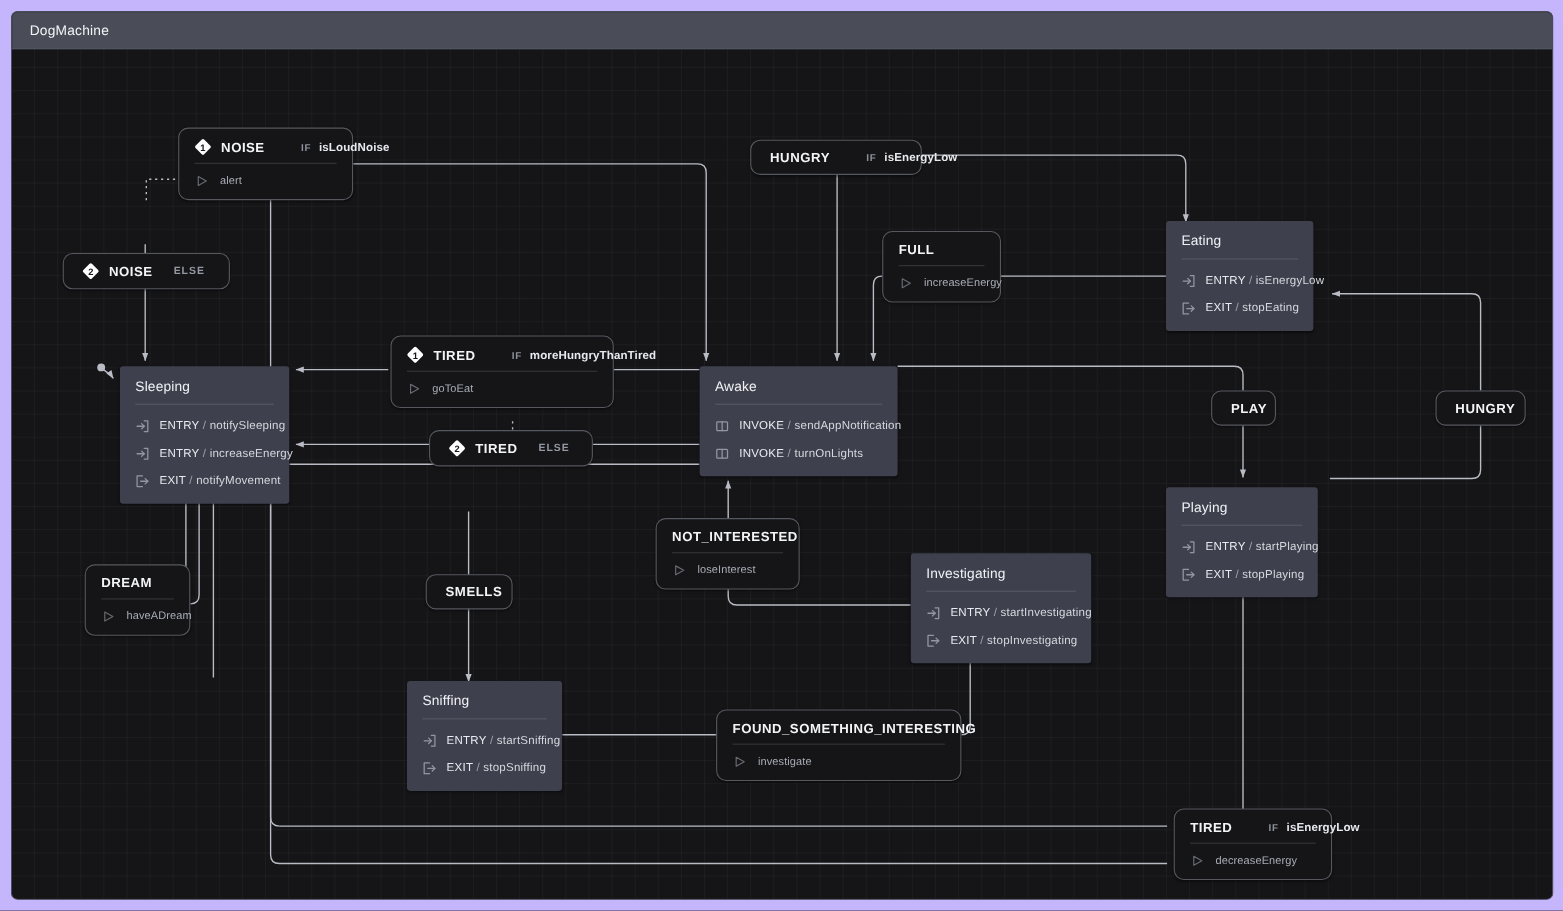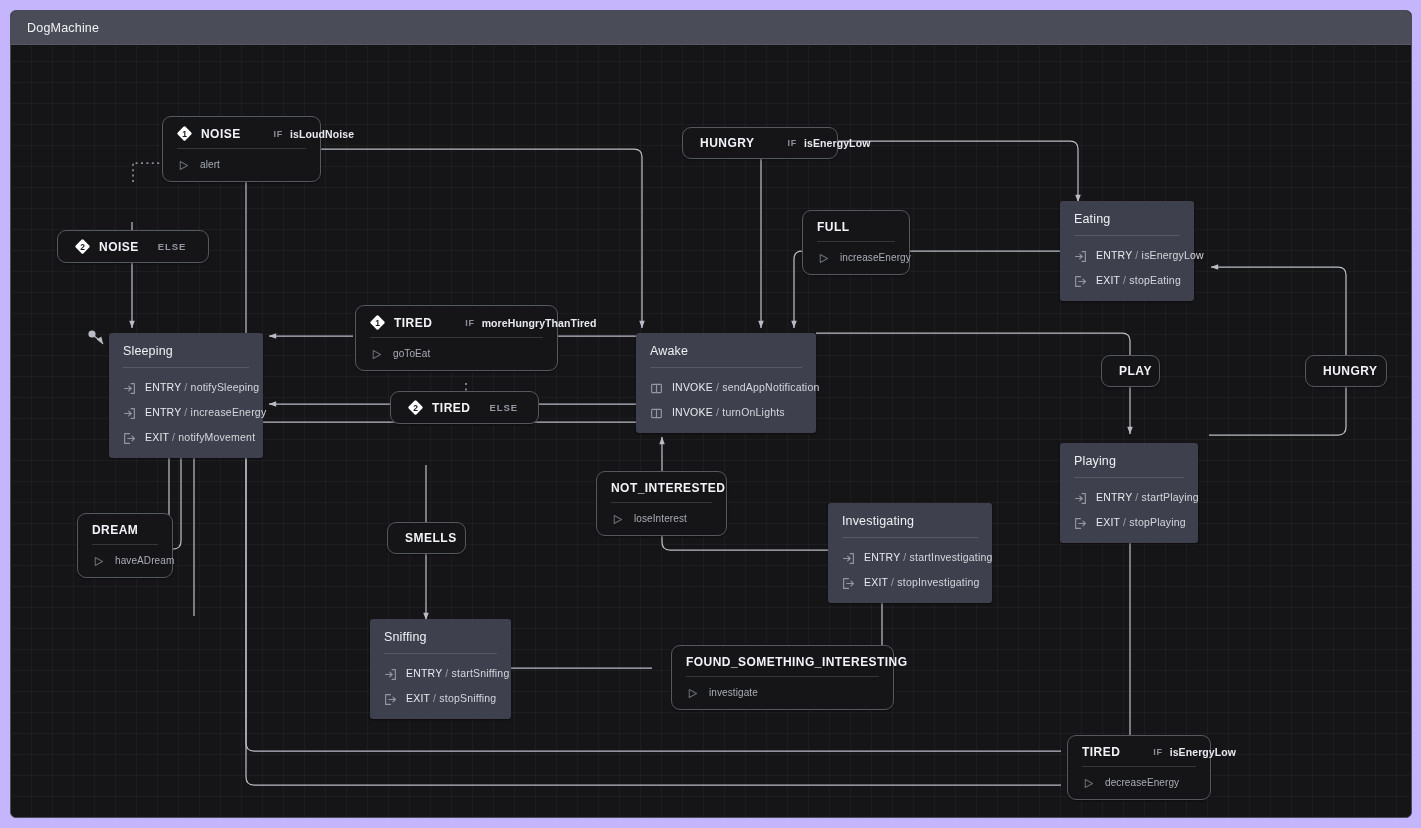--- a/index.html
+++ b/index.html
@@ -485,21 +485,21 @@
           <span class="e-name">PLAY</span>
         </div>
       </div>
 
       <div class="node evt pill-only" style="left:1294px;top:310px;width:82px;">
         <div class="e-head">
           <span class="e-name">HUNGRY</span>
         </div>
       </div>
 
-      <div class="node evt has-body" style="left:660px;top:600px;width:223px;">
+      <div class="node evt has-body" style="left:640px;top:600px;width:223px;">
         <div class="e-head">
           <span class="e-name">FOUND_SOMETHING_INTERESTING</span>
         </div>
         <div class="e-div"></div>
         <div class="e-body">
           <div class="e-act">
             <span class="ico">
               <svg viewBox="0 0 16 16" fill="none" stroke="#9a9ea8" stroke-width="1.3" stroke-linejoin="round">
                   <path d="M4 3 L13 8 L4 13 Z"></path>
                 </svg>

